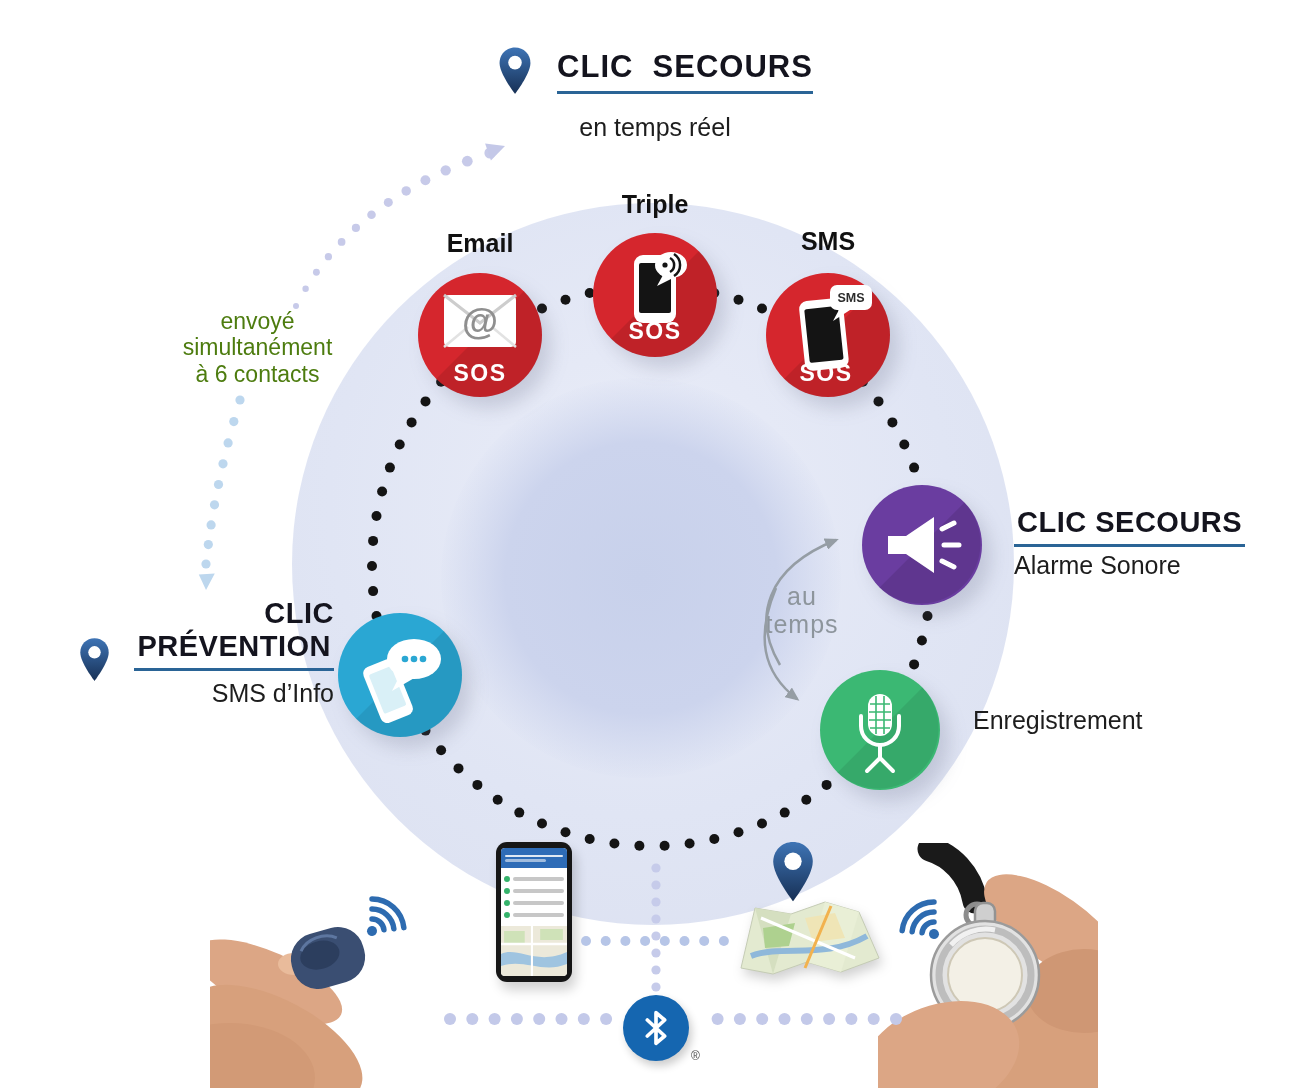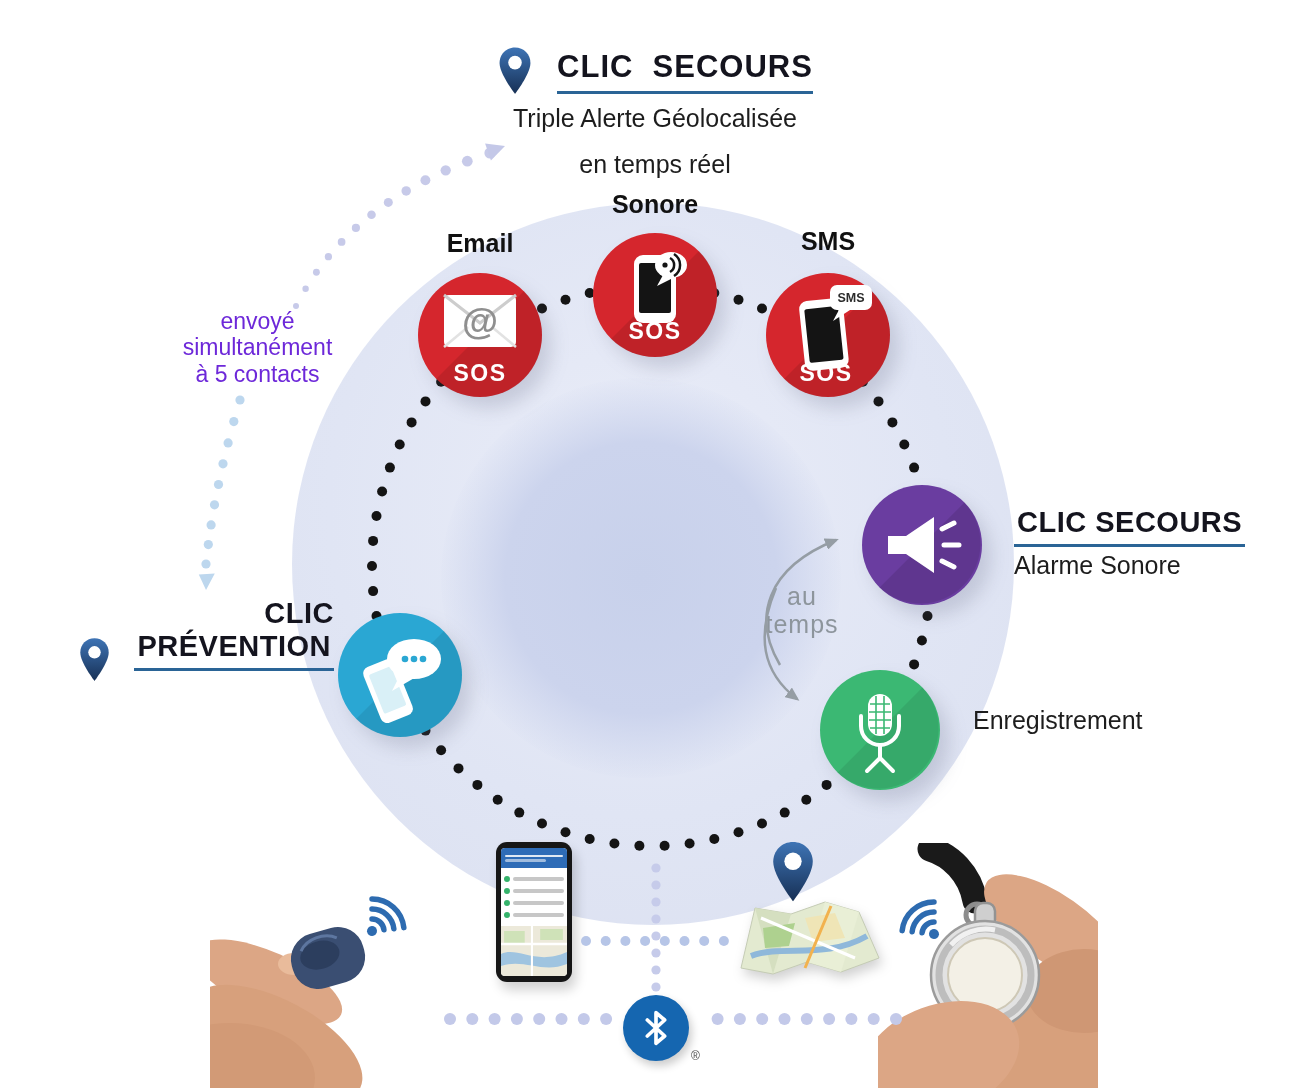--- a/index.html
+++ b/index.html
@@ -20,21 +20,21 @@
   .u2{border-bottom:3.5px solid #2a6496;padding:0 3px 5px;display:inline-block}
   .sub{font-size:25px;margin-top:8px;color:#1d1d1d}
   .sub2{font-size:25px;margin-top:17px;color:#1d1d1d}
   .chan-label{position:absolute;width:124px;text-align:center;font-size:25px;font-weight:bold;color:#111;z-index:5}
   .circle-icon{position:absolute;z-index:4;filter:drop-shadow(9px 11px 9px rgba(90,95,125,.22))}
   .circle-icon svg text{font-family:"Liberation Sans",sans-serif}
   .sos{font-size:23px;font-weight:bold;fill:#fff;letter-spacing:1.5px;text-anchor:middle}
   .at{font-size:37px;font-weight:bold;fill:#8f8f8f;text-anchor:middle}
   .smsbadge{font-size:12.5px;font-weight:bold;fill:#2b2b2b;text-anchor:middle}
   .note{position:absolute;left:150px;top:308px;width:215px;text-align:center;font-size:23px;
-        line-height:1.15;color:#6d28d9;z-index:5}
+        line-height:1.15;color:#4d7c0f;z-index:5}
   .choice{position:absolute;left:760px;top:583px;width:84px;text-align:center;font-size:25px;
         line-height:1.1;letter-spacing:1px;color:#8d959c;z-index:5}
   .side-block{position:absolute;z-index:5}
   .prev{left:66px;top:597px;width:268px;text-align:right}
   .pin-prev{position:absolute;left:12px;top:40px}
   
   .phone{position:absolute;left:496px;top:842px;width:76px;height:140px;background:#161616;border-radius:11px;
          padding:6px 5px;z-index:4;box-shadow:4px 8px 12px rgba(0,0,0,.18)}
   .ph-screen{width:100%;height:100%;background:#fff;border-radius:4px;overflow:hidden;display:flex;flex-direction:column}
   .ph-header{height:20px;background:#2e6cb7;flex:none;display:flex;flex-direction:column;justify-content:center;gap:2px;padding:0 4px}
@@ -224,26 +224,25 @@
     </g>
   </svg>
 
   <div class="block" style="left:440px;top:46px;width:430px">
     <div class="trow">
       <svg width="36" height="50" viewBox="0 0 24 34">
           <use href="#pin"></use>
         </svg>
       <span class="h1 u">CLIC  SECOURS</span>
     </div>
-    <div class="sub">Triple Alerte Géolocalisée</div>
     <div class="sub2">en temps réel</div>
   </div>
 
   <div class="chan-label" style="left:418px;top:229px">Email</div>
-  <div class="chan-label" style="left:593px;top:190px">Sonore</div>
+  <div class="chan-label" style="left:593px;top:190px">Triple</div>
   <div class="chan-label" style="left:766px;top:227px">SMS</div>
 
   <div class="circle-icon" style="left:418px;top:273px">
     <svg width="124" height="124" viewBox="-62 -62 124 124">
       <circle r="62" fill="#d5262d"></circle>
       <path d="M -44 44 A 62 62 0 0 0 44 -44 Z" fill="rgba(0,0,0,.10)"></path>
       <g>
         <rect x="-36" y="-40" width="72" height="52" rx="5" fill="#fff"></rect>
         <path d="M -36 -40 L 0 -12 L 36 -40" fill="none" stroke="#cdcdcd" stroke-width="3"></path>
         <path d="M -36 12 L -12 -8 M 36 12 L 12 -8" fill="none" stroke="#e2e2e2" stroke-width="2.5"></path>
@@ -326,29 +325,30 @@
         <path d="M -4 -34 V 4 M 4 -34 V 4" stroke="#3bb873" stroke-width="1.6"></path>
         <path d="M -19 -14 L -19 -4 A 19 19 0 0 0 19 -4 L 19 -14" stroke="#fff" stroke-width="4" fill="none" stroke-linecap="round"></path>
         <path d="M 0 15 V 28 M 0 28 L -13 41 M 0 28 L 13 41" stroke="#fff" stroke-width="4" fill="none" stroke-linecap="round"></path>
       </g>
     </svg>
   </div>
 
   <div class="note">
     <div>envoyé</div>
     <div>simultanément</div>
-    <div>à 5 contacts</div>
+    <div>à 6 contacts</div>
   </div>
 
   <div class="side-block prev">
     <svg class="pin-prev" width="33" height="46" viewBox="0 0 24 34">
         <use href="#pin"></use>
       </svg>
     <div class="h2">CLIC</div>
     <div class="h2 u2">PRÉVENTION</div>
+    <div class="sub">SMS d’Info</div>
   </div>
 
   <div class="side-block" style="left:1014px;top:506px">
     <div class="h2 u2">CLIC SECOURS</div>
     <div class="sub" style="margin-top:4px">Alarme Sonore</div>
   </div>
 
   <div class="side-block" style="left:973px;top:696px">
     <div class="sub" style="margin-top:10px">Enregistrement</div>
   </div>

